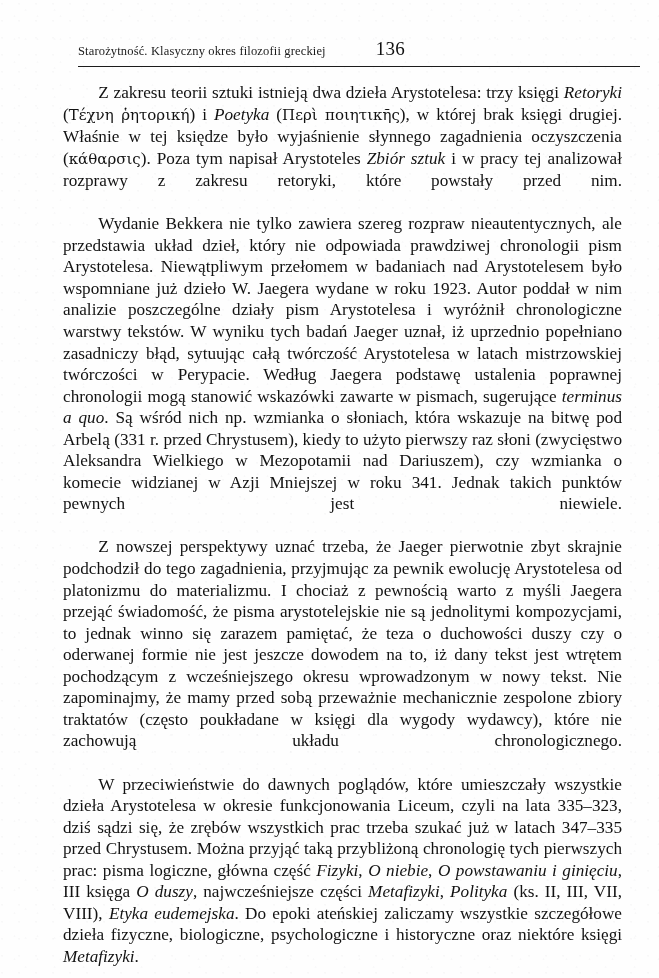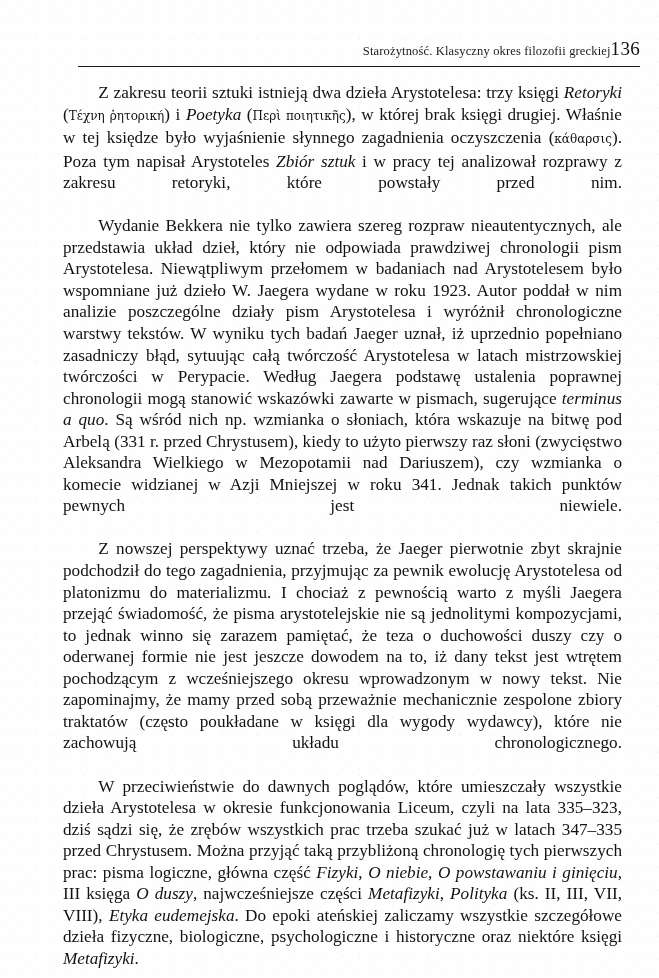--- a/index.html
+++ b/index.html
@@ -30,32 +30,34 @@
   }
 
   .running-head {
     position: absolute;
     left: 78px;
     right: 19px;
     top: 38px;
     height: 22px;
     display: flex;
     align-items: baseline;
-    justify-content: flex-end;
+    justify-content: flex-start;
+    gap: 38px;
   }
   .running-head-title {
     font-size: 12.5px;
     letter-spacing: 0.15px;
     color: #1a1a1a;
     white-space: nowrap;
   }
   .running-head-folio {
     font-size: 19px;
     color: #111111;
     letter-spacing: 0.3px;
+    margin-left: 12px;
   }
 
   .head-rule {
     position: absolute;
     left: 78px;
     width: 562px;
     top: 66px;
     height: 0;
     border-top: 1.6px solid #1c1c1c;
   }
@@ -76,21 +78,21 @@
   .textblock p {
     margin: 0;
     text-indent: 2.05em;
   }
 
   .textblock i {
   }
 
   .gr {
     font-family: "DejaVu Serif", "Liberation Serif", serif;
-    font-size: 12px;
+    font-size: 15px;
   }
 
   
   .textblock p:after {
     content: "";
     display: inline-block;
     width: 100%;
   }
 </style>
 </head>

